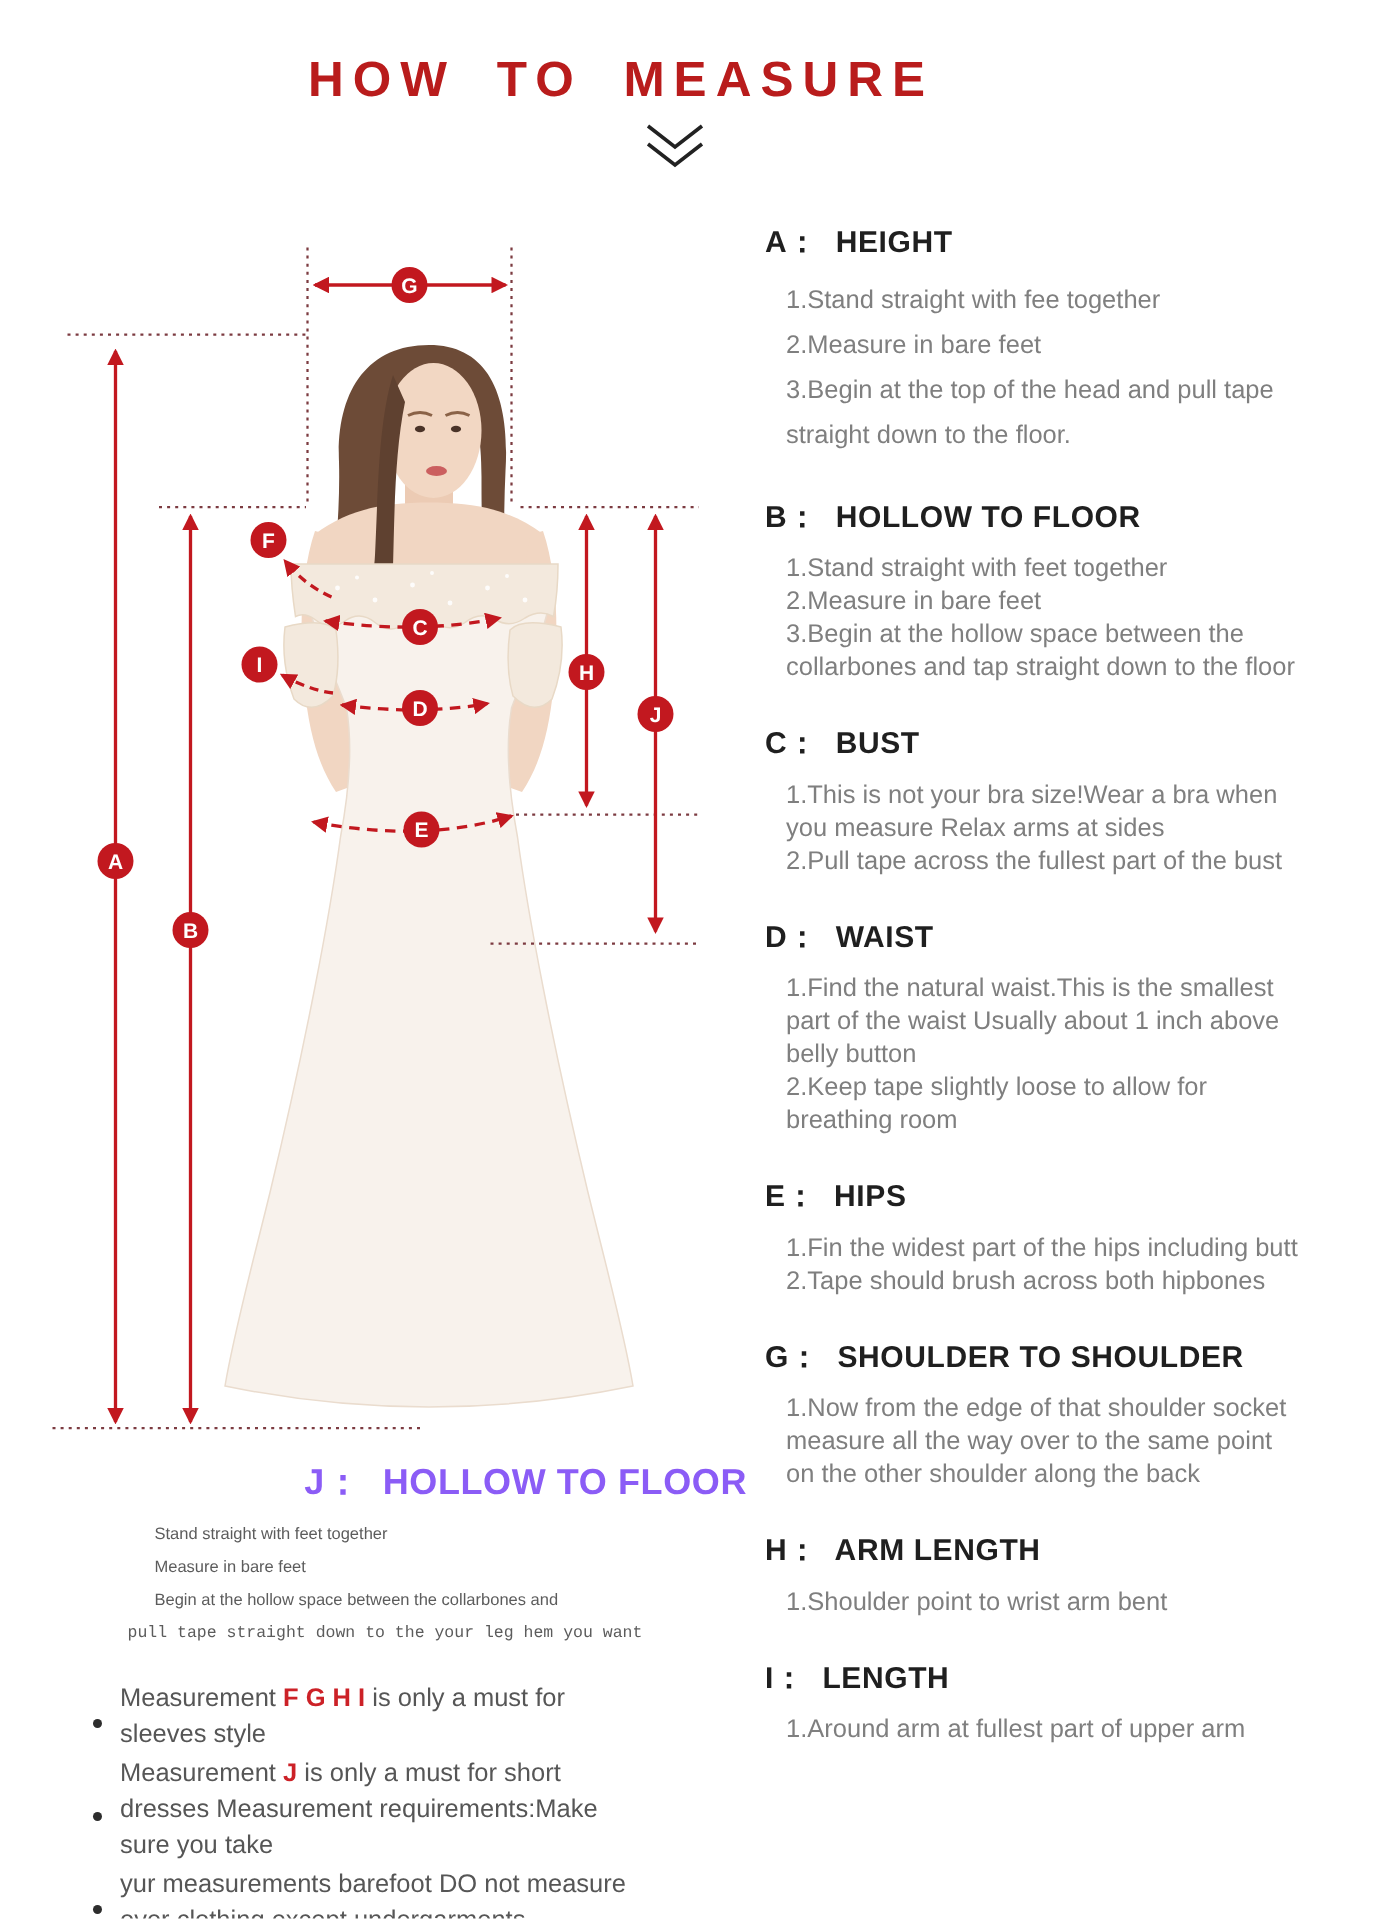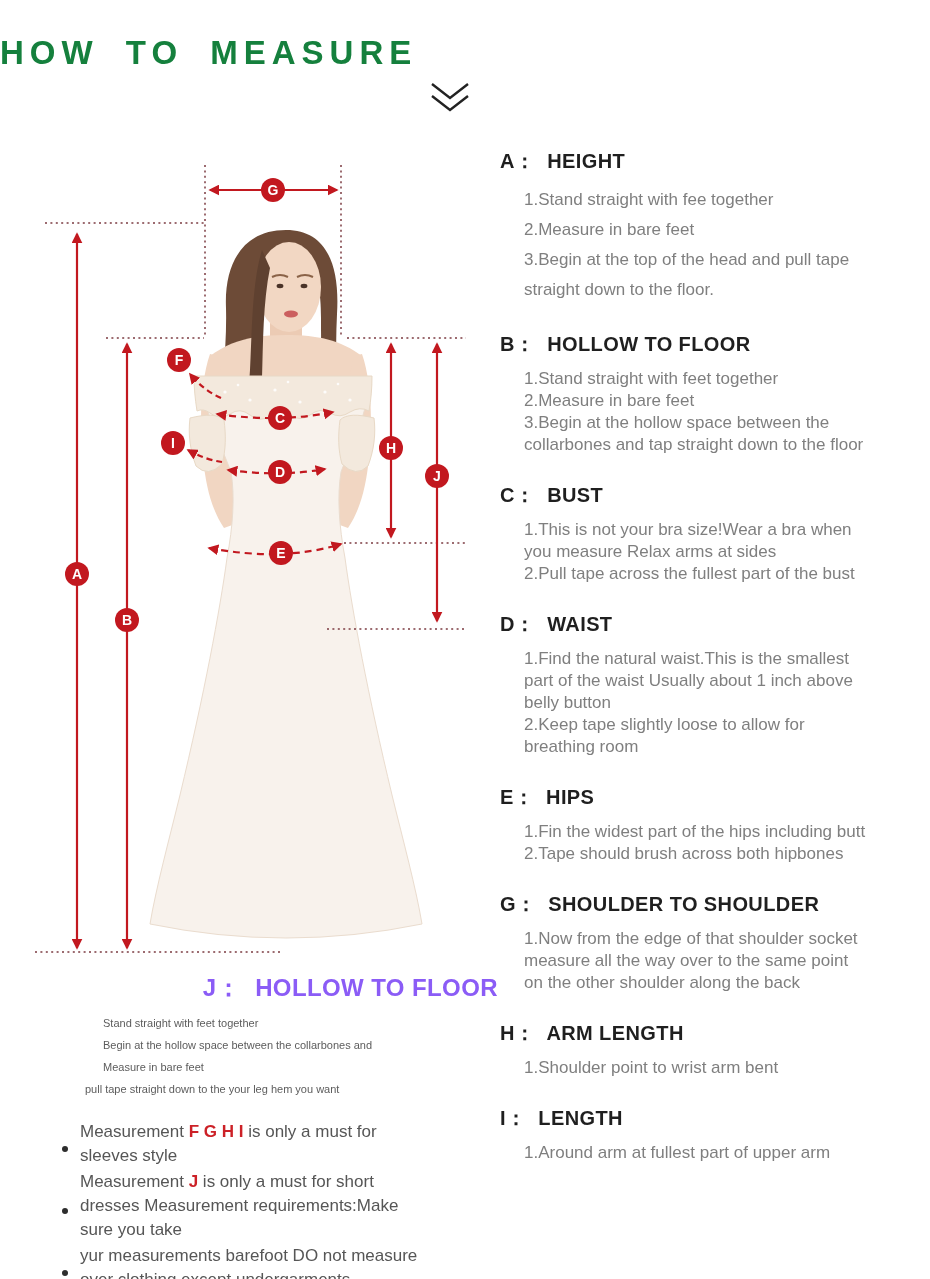--- a/index.html
+++ b/index.html
@@ -2,44 +2,44 @@
 <html><head>
 <meta charset="utf-8">
 <style>
   html,body{margin:0;padding:0;}
   body{
     width:930px;height:1279px;background:#ffffff;position:relative;overflow:hidden;
     font-family:"Liberation Sans", sans-serif;
     --accent:#c2181f; --red:#cc2127;
   }
   .page-title{
-    position:absolute;top:34px;left:0;width:828px;
-    font-size:33px;font-weight:bold;color:#15803d;
+    position:absolute;top:34px;left:0;width:828px;text-align:center;
+    font-size:33px;font-weight:bold;color:#b91c1c;
     letter-spacing:6px;word-spacing:12px;white-space:pre;
   }
   .chevron-wrap{position:absolute;top:82px;left:428px;width:44px;height:34px;}
   .diagram{position:absolute;left:0;top:130px;width:480px;height:840px;}
   .right-col{position:absolute;left:500px;top:148px;width:390px;}
   .section{margin:0 0 26px 0;}
   .section h3{
-    margin:0 0 10px 0;font-size:20px;font-weight:bold;color:#1f1f1f;
+    margin:0 0 10px 10px;font-size:20px;font-weight:bold;color:#1f1f1f;
     letter-spacing:0.4px;white-space:pre;
   }
   .section .body{
     font-size:17px;color:#7f7f7f;line-height:22px;white-space:pre-line;margin-left:24px;
   }
   .section.loose .body{line-height:30px;}
   .j-block{position:absolute;left:58px;top:972px;width:440px;}
   .j-block h3{
     margin:0 0 8px 27px;font-size:24px;font-weight:bold;color:#8b5cf6;
     letter-spacing:0.4px;white-space:pre;text-align:right;
   }
   .j-line{font-size:11px;color:#5c5c5c;line-height:22px;}
   .j-line.ind2{padding-left:45px;}
-  .j-line.ind1{padding-left:27px;}
+  .j-line.ind1{padding-left:27px;font-family:Liberation Mono, monospace;}
   .notes{margin-top:20px;}
   .note{display:flex;align-items:center;margin:0 0 2px 4px;}
   .note .dot{flex:0 0 auto;width:6px;height:6px;border-radius:50%;background:#2d2d2d;margin:9px 12px 0 0;}
   .note .txt{font-size:17px;color:#565656;line-height:24px;white-space:pre-line;}
   .note .red{color:var(--red);font-weight:bold;}
   svg text.cl{font-family:"Liberation Sans",sans-serif;font-size:14px;font-weight:bold;fill:#ffffff;text-anchor:middle;}
 </style>
 </head>
 <body style="--accent: #c2181f; --red: #cc2127;">
 
@@ -205,22 +205,22 @@
     <div class="section">
       <h3>I：  LENGTH</h3>
       <div class="body">1.Around arm at fullest part of upper arm</div>
     </div>
   </div>
 
 <div class="j-block">
   <h3>J：  HOLLOW TO FLOOR</h3>
   <div id="j-lines">
       <div class="j-line ind2">Stand straight with feet together</div>
+      <div class="j-line ind2">Measure in bare feet</div>
       <div class="j-line ind2">Begin at the hollow space between the collarbones and</div>
-      <div class="j-line ind2">Measure in bare feet</div>
       <div class="j-line ind1">pull tape straight down to the your leg hem you want</div>
     </div>
   <div class="notes" id="notes">
       <div class="note">
         <span class="dot"></span>
         <span class="txt"><span>Measurement </span><span class="red">F G H I</span><span> is only a must for
 sleeves style</span></span>
       </div>
       <div class="note">
         <span class="dot"></span>

